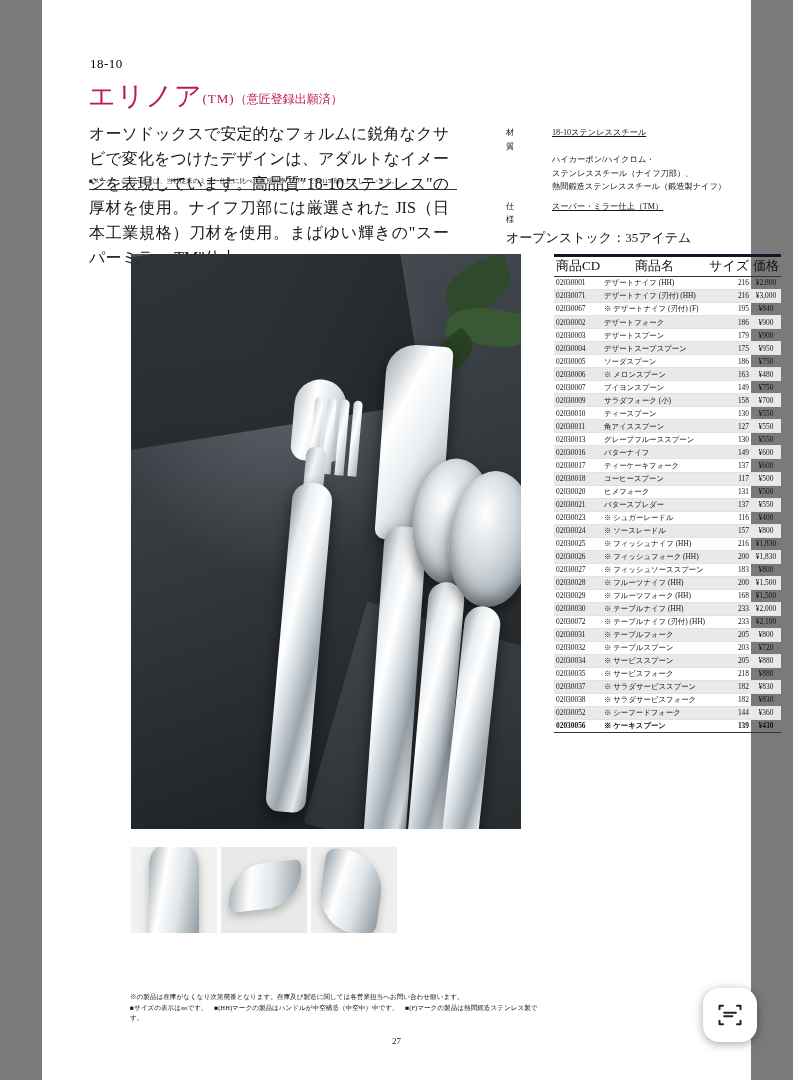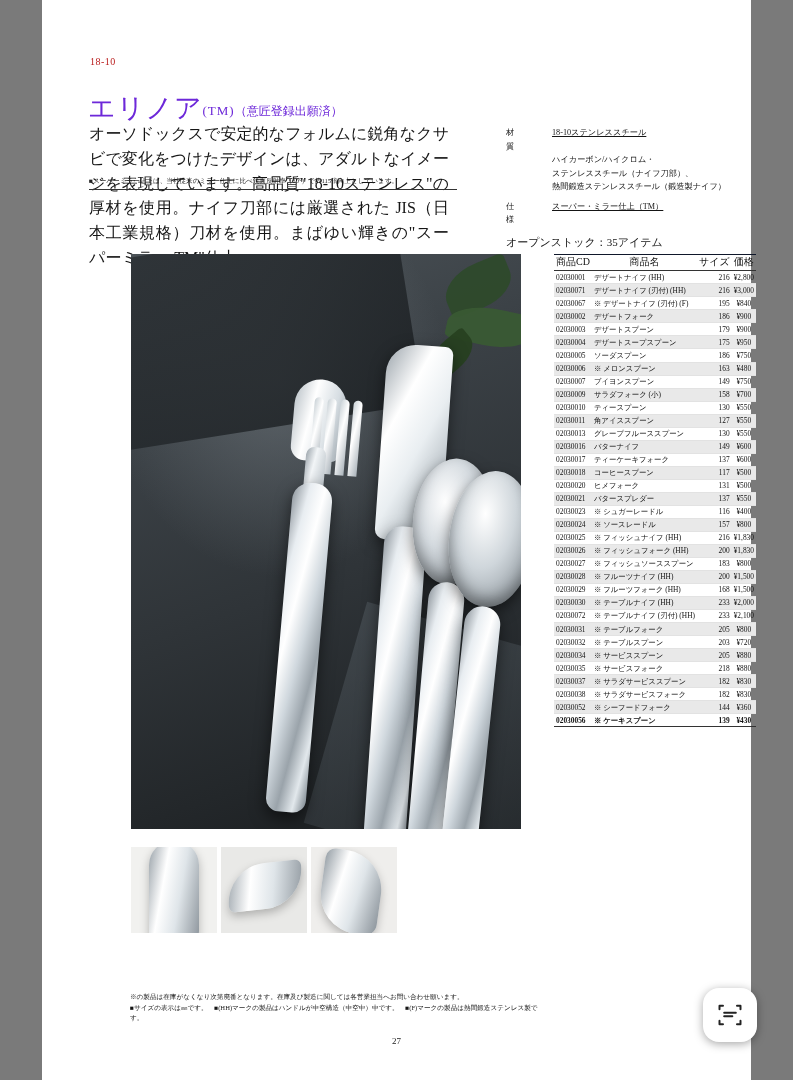--- a/index.html
+++ b/index.html
@@ -18,26 +18,26 @@
   .paper {
     position: absolute;
     left: 42px; top: 0; width: 709px; height: 1080px;
     background: #ffffff;
   }
 
   
   .hdr-code {
     position: absolute; left: 48px; top: 56px;
     font-family: "Liberation Serif", serif;
-    font-size: 10px; color: #b91c1c; letter-spacing: 0.5px;
+    font-size: 13px; color: #000000; letter-spacing: 0.5px;
   }
   .hdr-title {
-    position: absolute; left: 46px; top: 90px;
-    font-family: "Liberation Serif", serif;
-    font-size: 27px; color: #6d28d9; letter-spacing: 1px;
+    position: absolute; left: 46px; top: 78px;
+    font-family: "Liberation Serif", serif;
+    font-size: 27px; color: #be185d; letter-spacing: 1px;
     white-space: nowrap;
   }
   .hdr-title .tm {
     font-size: 13px; vertical-align: 2px;
   }
   .hdr-title .paren {
     font-size: 12px; vertical-align: 2px; letter-spacing: 0;
   }
   .hdr-body {
     position: absolute; left: 47px; top: 122px; width: 360px;
@@ -55,21 +55,21 @@
 
   
   .spec {
     position: absolute; left: 464px; top: 126px; width: 250px;
     font-family: "Liberation Serif", serif;
     font-size: 8.2px; color: #151515; line-height: 1.65;
   }
   .spec-row { display: flex; }
   .spec-label { width: 46px; flex: 0 0 46px; letter-spacing: 4px; }
   .spec-val { flex: 1; text-decoration: underline; }
-  .spec-extra { margin-top: 6px; font-size: 11px; }
+  .spec-extra { font-size: 13px; }
   .spec-sub { padding-left: 46px; }
 
   
   .photo-main {
     position: absolute; left: 89px; top: 254px;
     width: 390px; height: 575px;
     background:
       radial-gradient(ellipse 70% 55% at 38% 22%, rgba(120,128,134,0.55), rgba(0,0,0,0) 62%),
       linear-gradient(160deg, #4b5257 0%, #3b4146 28%, #2f3438 55%, #23272a 80%, #191c1e 100%);
     overflow: hidden;
@@ -184,24 +184,24 @@
     font-family: "Liberation Serif", serif;
     font-size: 7.4px; color: #111;
     border-collapse: collapse;
   }
   .tbl th, .tbl td {
     padding: 1.4px 2px;
     white-space: nowrap;
     line-height: 1.25;
   }
   .tbl thead th {
-    border-top: 1px solid #0f172a;
+    border-top: 3px solid #0f172a;
     border-bottom: 1px solid #333;
     font-weight: normal;
-    font-size: 10px;
+    font-size: 13px;
   }
   .tbl tbody tr { border-bottom: 1px solid #e2e2e2; }
   .tbl tbody tr:last-child { border-bottom: 1px solid #333; font-weight: bold; }
   .tbl .c-code { width: 48px; }
   .tbl .c-name { width: 92px; }
   .tbl .c-size { width: 26px; text-align: right; }
   .tbl .c-price { width: 34px; text-align: center; }
   .tbl .shade { background: #e9e9e9; }
 
   

